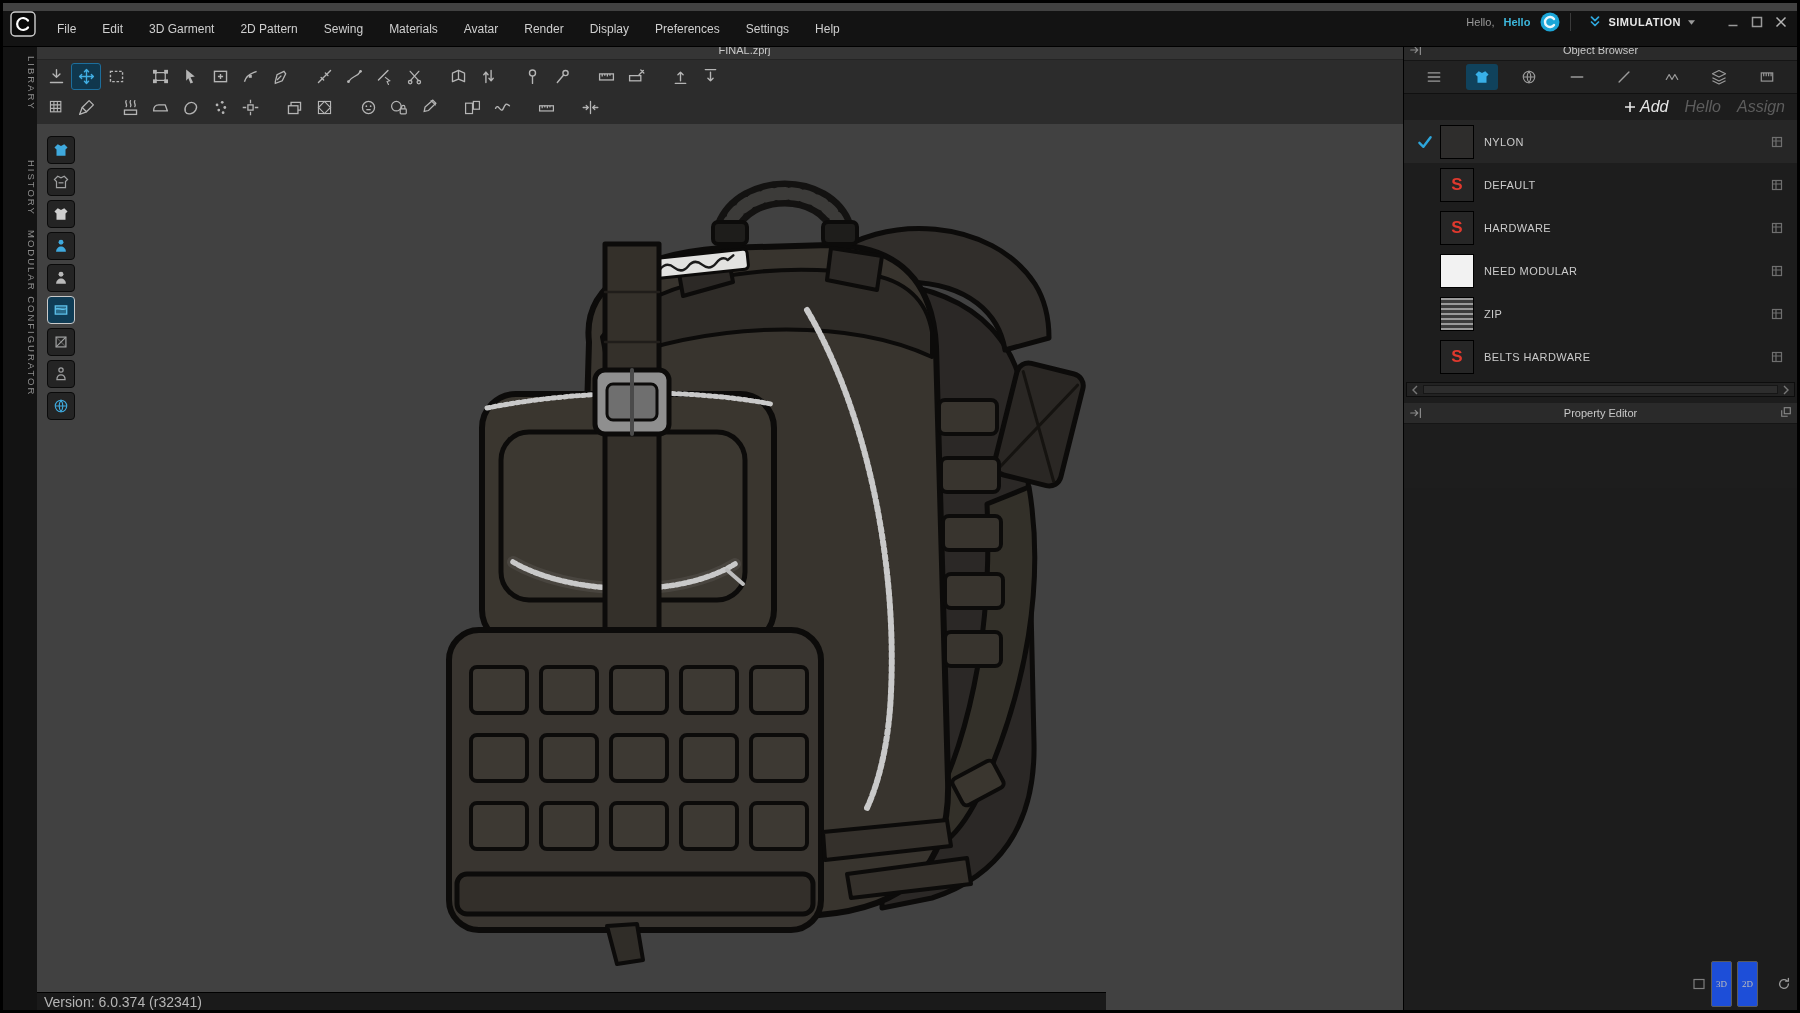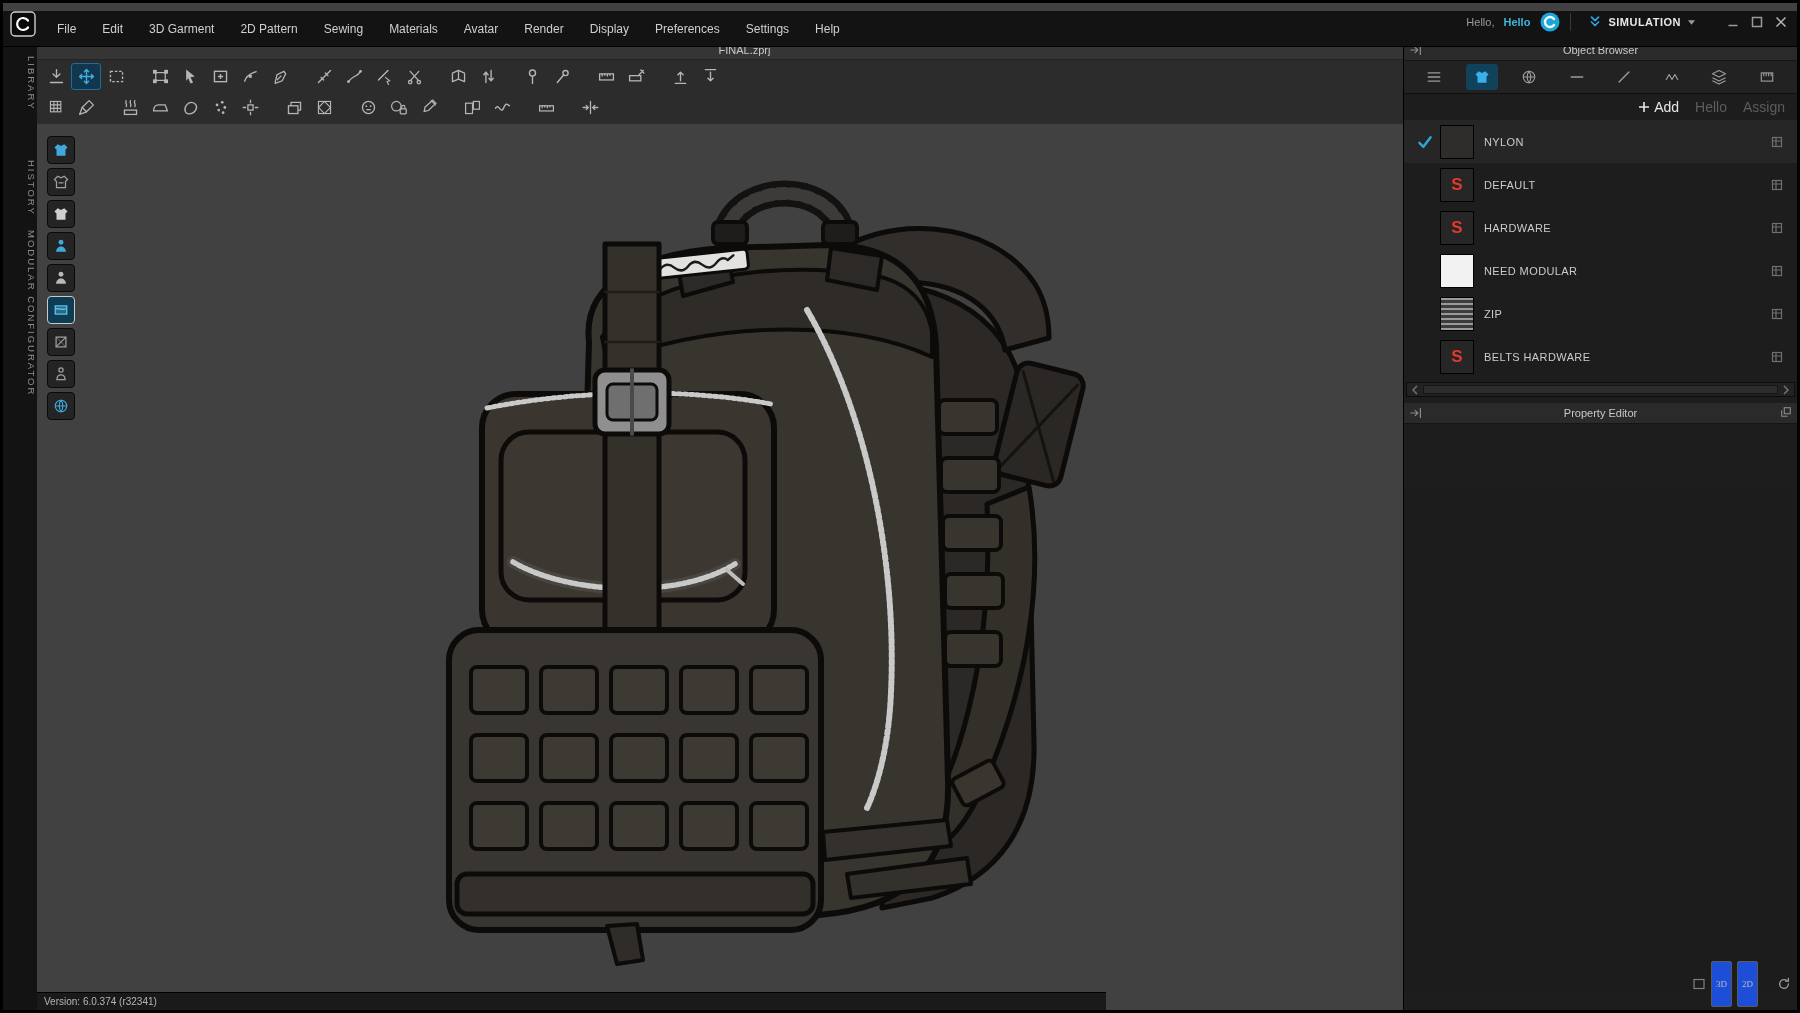--- a/index.html
+++ b/index.html
@@ -26,21 +26,21 @@
   
   .rightpanel { position:absolute; top:37px; right:0; width:394px; bottom:0; background:#1d1d1d; border-left:1px solid #000; z-index:20; }
   .panel-header { height:21px; background:#2a2a2a; display:flex; align-items:center; justify-content:center; color:#c8c8c8; font-size:11px; position:relative; border-bottom:1px solid #151515; }
   .ph-left { position:absolute; left:5px; top:3px; color:#8a8a8a; }
   .ph-right { position:absolute; right:5px; top:3px; color:#8a8a8a; }
   .ptabs { height:33px; display:flex; align-items:center; justify-content:space-between; padding:0 14px; background:#222; border-bottom:1px solid #101010; }
   .ptab { width:32px; height:26px; display:flex; align-items:center; justify-content:center; color:#9b9b9b; border-radius:3px; }
   .ptab svg { width:18px; height:18px; }
   .ptab.active { color:#38b0e8; background:#10425c; }
   .actions { height:26px; display:flex; align-items:center; justify-content:flex-end; gap:16px; padding:0 12px; }
-  .act { font-size:14px; display:flex; align-items:center; gap:4px; }
+  .act { font-size:16px; display:flex; align-items:center; gap:4px;font-style:italic; }
   .act.enabled { color:#e6e6e6; }
   .act.disabled { color:#5d5d5d; }
   .mat-list { }
   .mat-row { height:43px; display:flex; align-items:center; padding:0 6px; }
   .mat-row.sel { background:#262626; }
   .check { width:30px; display:flex; align-items:center; justify-content:center; }
   .thumb { width:34px; height:34px; border:1px solid #000; flex:0 0 auto; display:flex; align-items:center; justify-content:center; }
   .thumb-dark { background:#2e2d2c; }
   .thumb-sub  { background:#262626; }
   .thumb-white{ background:#f2f2f2; }
@@ -70,21 +70,21 @@
 
   .viewport { position:absolute; top:84px; left:0; right:0; bottom:18px; background:#414141; overflow:hidden; }
   .vtools { position:absolute; left:10px; top:12px; display:flex; flex-direction:column; gap:4px; z-index:5; }
   .vbtn { width:28px; height:28px; background:#242424; border:1px solid #0a0a0a; border-radius:4px; display:flex; align-items:center; justify-content:center; color:#9fa0a1; }
   .vbtn svg { width:18px; height:18px; }
   .vbtn.blue { color:#3fa9dd; }
   .vbtn.sel { border-color:#c9c9c9; background:#0f3c55; color:#5cc0ea; }
 
   .model { position:absolute; left:390px; top:8px; width:680px; height:845px; }
 
-  .statusbar { position:absolute; left:0; right:346px; bottom:0; height:18px; background:#1a1a1a; color:#b5b5b5; font-size:10px; display:flex; align-items:center; padding-left:7px; z-index:25; border-top:1px solid #000; }
+  .statusbar { position:absolute; left:0; right:346px; bottom:0; height:18px; background:#1a1a1a; color:#b5b5b5; font-size:14px; display:flex; align-items:center; padding-left:7px; z-index:25; border-top:1px solid #000; }
 
   .icon12 { width:12px; height:12px; }
   .icon14 { width:14px; height:14px; }
   .icon16 { width:16px; height:16px; }
   svg { display:block; }
 </style>
 </head>
 <body>
 
 <div class="window">

